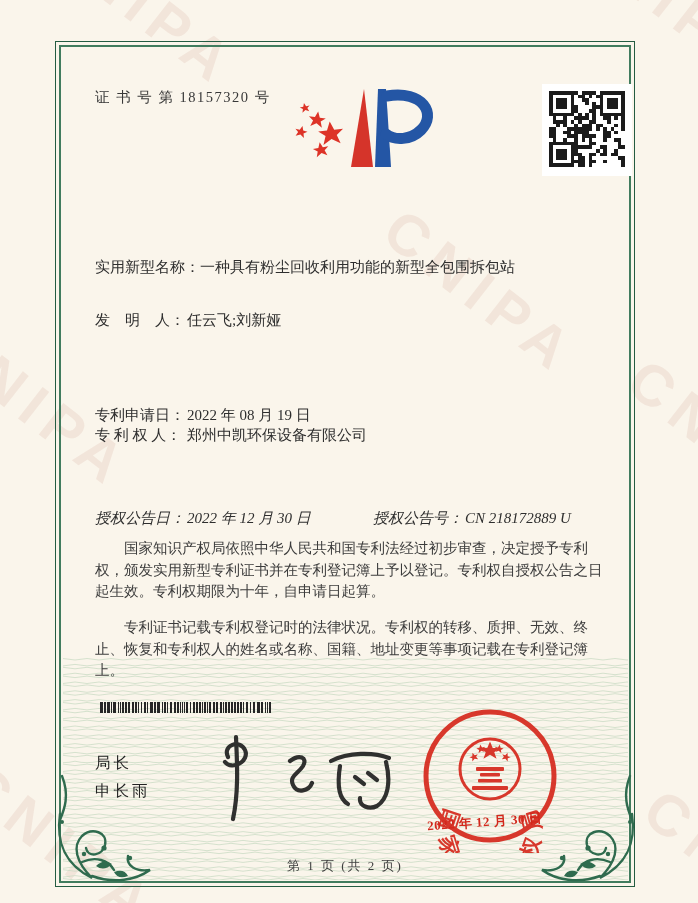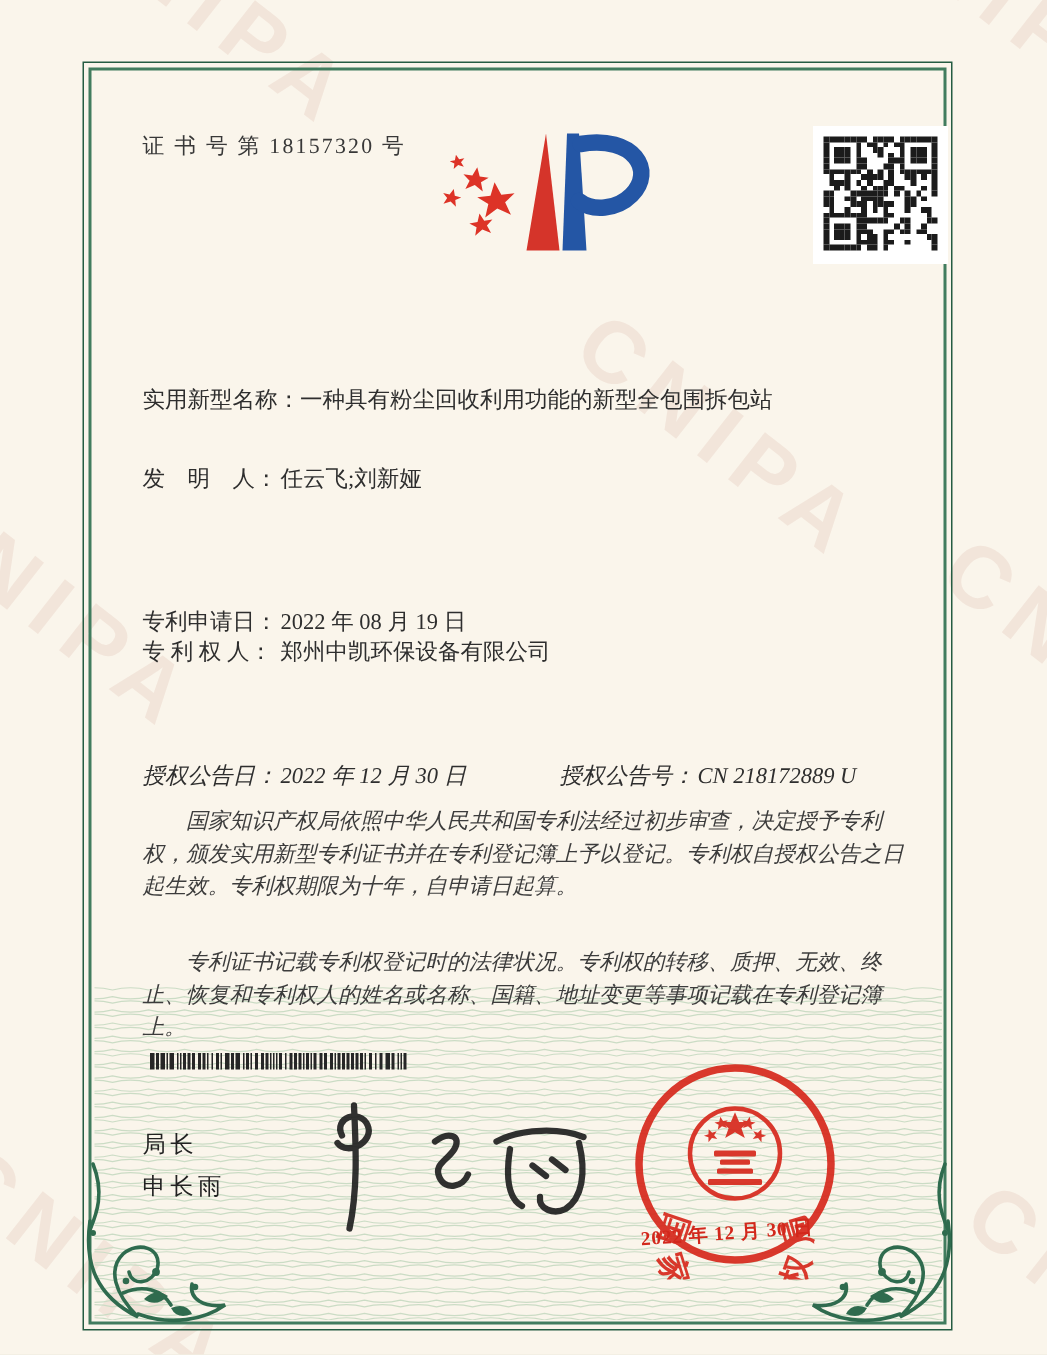--- a/index.html
+++ b/index.html
@@ -34,22 +34,22 @@
 
   .row{position:absolute;left:95px;width:512px;font-size:15px;line-height:21px;z-index:3;color:#2e2e2e;}
   .lbl{display:inline-block;min-width:92px;white-space:pre;vertical-align:top;}
   .val{display:inline-block;vertical-align:top;max-width:418px;}
   #row-name{top:257px;} #row-inventor{top:310px;} #row-patno{top:343px;}
   #row-appdate{top:405px;} #row-patentee{top:425px;} #row-address{top:463px;}
   #row-grant{top:508px;display:flex;font-style:italic;}
   #row-grant .pair1{width:278px;}
 
   .para{position:absolute;left:95px;width:508px;font-size:14.5px;line-height:21.5px;
-        color:#3c3c3c;text-indent:2em;z-index:3;font-style:italic;}
-  #para1{top:538px;} #para2{top:632px;}
+        color:#3c3c3c;text-indent:2em;z-index:3;}
+  #para1{top:538px;} #para2{top:617px;}
 
   #barcode{position:absolute;left:100px;top:702px;width:176px;height:11px;z-index:3;font-size:0;}
   #barcode span{display:inline-block;height:100%;background:#262626;}
 
   #director-title{left:95px;top:753px;font-size:15.5px;letter-spacing:3px;color:#222;}
   #director-name{left:95px;top:781px;font-size:15.5px;letter-spacing:3px;color:#222;}
   #signature{position:absolute;left:198px;top:733px;z-index:4;}
 
   #seal{position:absolute;left:417px;top:701px;z-index:5;}
   #seal-date{position:absolute;left:427px;top:812px;width:150px;font-size:13px;font-weight:bold;
@@ -651,20 +651,21 @@
         <use href="#star" transform="translate(89,56) scale(0.45) rotate(20)"></use>
         <rect x="59" y="66" width="28" height="4" rx="1"></rect>
         <rect x="63" y="72" width="20" height="3.5" rx="1"></rect>
         <rect x="61" y="78" width="24" height="3.5" rx="1"></rect>
         <rect x="55" y="85" width="36" height="4" rx="1"></rect>
       </g>
     </g>
   </svg>
   <div id="seal-date">2022 年 12 月 30 日</div>
 
+  <div id="footer" class="txt">第 1 页 (共 2 页)</div>
 
   <svg id="orn-left" class="ornament" width="112" height="116" viewBox="0 0 112 116">
     <g fill="none" stroke="#2f6b4e" stroke-width="2.4" stroke-linecap="round">
       <path d="M10,6 C18,26 12,40 8,50"></path>
       <path d="M8,44 C4,72 12,94 40,108 C24,92 20,76 30,66 C40,57 56,62 53,75 C50,86 36,88 34,78"></path>
       <path d="M40,106 C62,114 84,110 98,100 C84,102 74,96 76,86"></path>
       <path d="M30,92 C44,86 56,90 62,100"></path>
     </g>
     <g fill="#2f6b4e">
       <circle cx="52" cy="78" r="2.6"></circle>

